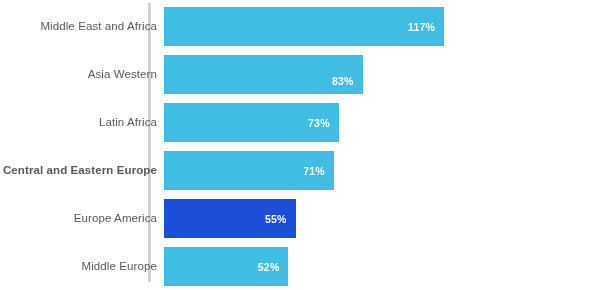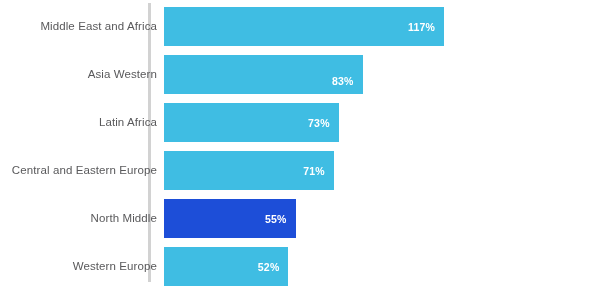--- a/index.html
+++ b/index.html
@@ -108,39 +108,39 @@
     <div class="bar-row">
       <div class="cat-label" style="color: rgb(89, 89, 91);">Latin Africa</div>
       <div class="bar-track">
         <div class="bar" style="width: 174.701px; background: rgb(63, 189, 227);">
           <span class="bar-value" style="color: rgb(255, 255, 255);">73%</span>
         </div>
       </div>
     </div>
 
     <div class="bar-row">
-      <div class="cat-label" style="color: rgb(89, 89, 91);">Central and Eastern Europe</div>
+      <div class="cat-label" style="color: rgb(89, 89, 91); font-weight: bold;">Central and Eastern Europe</div>
       <div class="bar-track">
         <div class="bar" style="width: 169.915px; background: rgb(63, 189, 227);">
           <span class="bar-value" style="color: rgb(255, 255, 255); text-align: right;">71%</span>
         </div>
       </div>
     </div>
 
     <div class="bar-row">
-      <div class="cat-label" style="color: rgb(89, 89, 91);">North Middle</div>
+      <div class="cat-label" style="color: rgb(89, 89, 91);">Europe America</div>
       <div class="bar-track">
         <div class="bar" style="width: 131.624px; background: #1d4ed8;">
           <span class="bar-value" style="color: rgb(255, 255, 255);">55%</span>
         </div>
       </div>
     </div>
 
     <div class="bar-row">
-      <div class="cat-label" style="color: rgb(89, 89, 91);">Western Europe</div>
+      <div class="cat-label" style="color: rgb(89, 89, 91);">Middle Europe</div>
       <div class="bar-track">
         <div class="bar" style="width: 124.444px; background: rgb(63, 189, 227);">
           <span class="bar-value" style="color: rgb(255, 255, 255); padding-left: 11px;">52%</span>
         </div>
       </div>
     </div>
 
   </div>
 </div>
 

